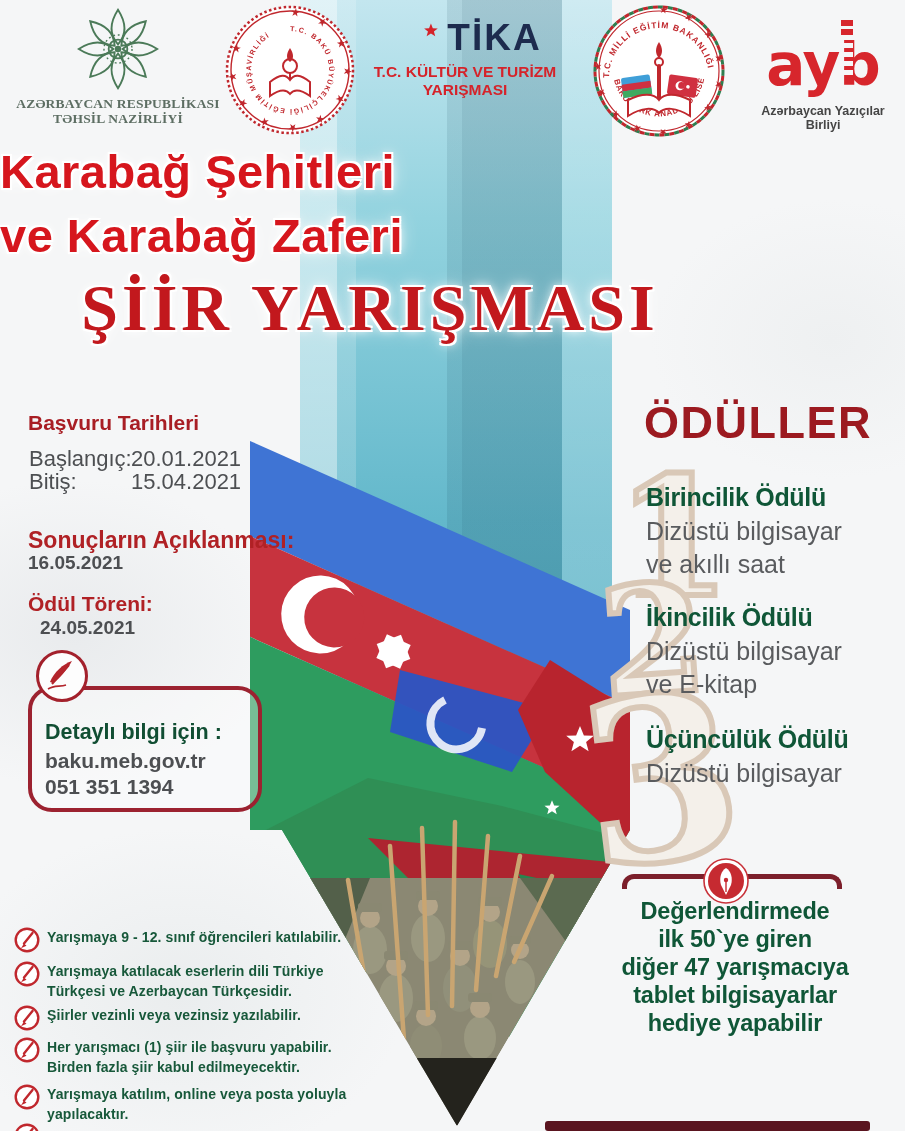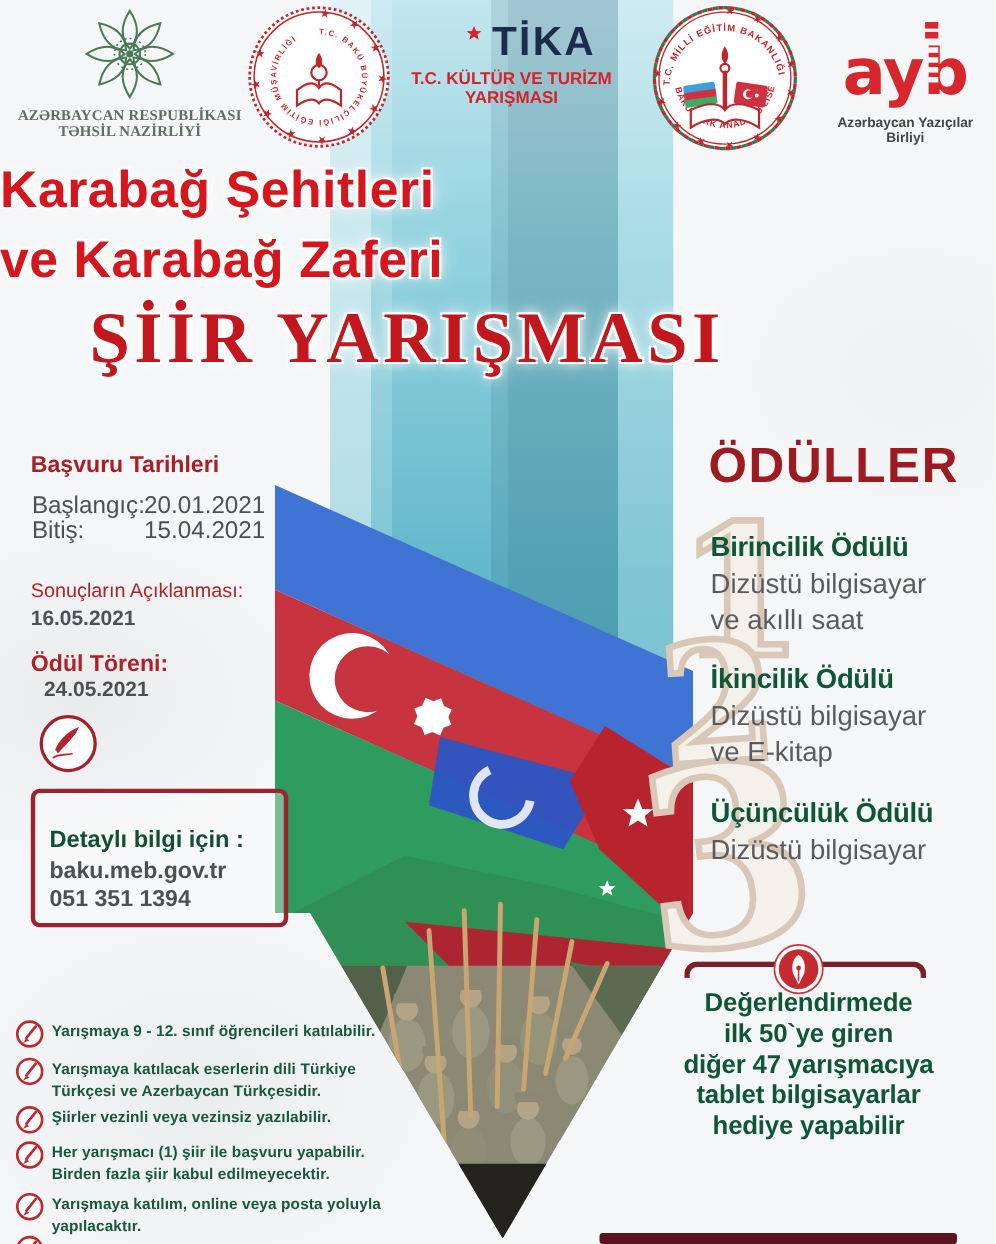--- a/index.html
+++ b/index.html
@@ -40,26 +40,26 @@
   
   .halo{text-shadow:-2px -2px 0 #fff,2px -2px 0 #fff,-2px 2px 0 #fff,2px 2px 0 #fff,0 0 10px #fff,0 0 18px rgba(255,255,255,.9)}
   .title-1,.title-2{position:absolute;left:0;width:905px;font-weight:800;font-size:47px;line-height:52px;color:#d6161d;letter-spacing:.5px}
   .title-1{top:146px}.title-2{top:210px}
   .title-3{position:absolute;left:0;top:271px;width:740px;text-align:center;font-family:"Liberation Serif",serif;font-weight:700;font-size:66px;line-height:74px;color:#c2181d;letter-spacing:4px}
   
   .d-head{position:absolute;left:28px;top:411px;font-weight:800;font-size:21px;color:#a81e24}
   .d-row{position:absolute;left:29px;display:flex;font-weight:400;font-size:22px;color:#4d4f52}
   .d-row .lbl{width:102px}
   .d-row1{top:446px}.d-row2{top:469px}
-  .s-head{position:absolute;left:28px;top:527px;font-weight:400;font-size:18px;color:#b02125}
+  .s-head{position:absolute;left:28px;top:527px;font-weight:700;font-size:23px;color:#b02125}
   .s-date{position:absolute;left:28px;top:552px;font-weight:700;font-size:19px;color:#4d4f52}
   .o-head{position:absolute;left:28px;top:592px;font-weight:800;font-size:21px;color:#b02125}
   .o-date{position:absolute;left:40px;top:617px;font-weight:600;font-size:19px;color:#4d4f52}
   
-  .info-box{position:absolute;left:28px;top:717px;width:226px;height:118px;border:4px solid #9c2230;border-radius:8px;background:rgba(255,255,255,.35)}
+  .info-box{position:absolute;left:28px;top:686px;width:226px;height:118px;border:4px solid #9c2230;border-radius:24px;background:rgba(255,255,255,.35)}
   .ib-inner{padding:30px 0 0 13px}
   .ib-head{font-weight:800;font-size:21.5px;color:#114e33;margin-bottom:3px}
   .ib-site,.ib-phone{font-weight:600;font-size:21px;line-height:26px;color:#4d4f52}
   .quill-badge{position:absolute;left:36px;top:650px;width:52px;height:52px;border-radius:50%;background:#fdfdfd;border:3px solid #a3212c;box-sizing:border-box}
   .quill-badge svg{width:100%;height:100%}
   
   .odul-head{position:absolute;left:616px;top:397px;width:284px;text-align:center;font-weight:900;font-size:45px;color:#9c1a20;letter-spacing:1.5px}
   .ghost{position:absolute;font-family:"DejaVu Serif",serif;font-weight:700;line-height:1;color:#f4f0ea;-webkit-text-stroke:6px #d9c8b7;z-index:0}
   .g1{left:616px;top:455px;font-size:165px}
   .g2{left:601px;top:565px;font-size:150px;transform:rotate(-4deg)}

